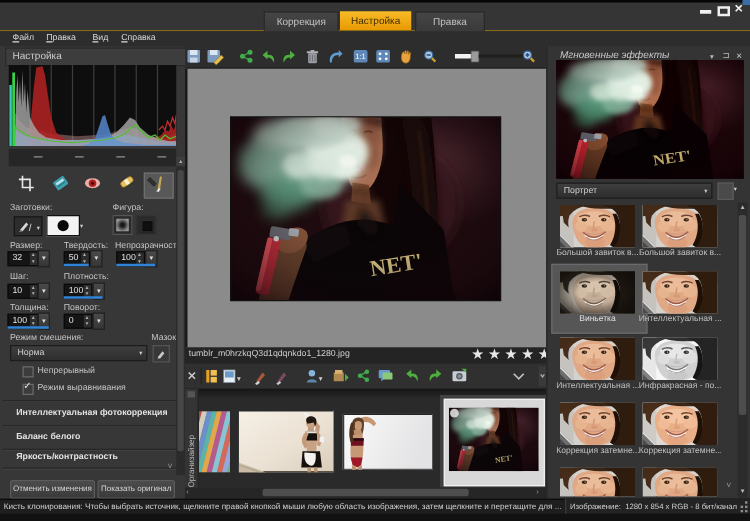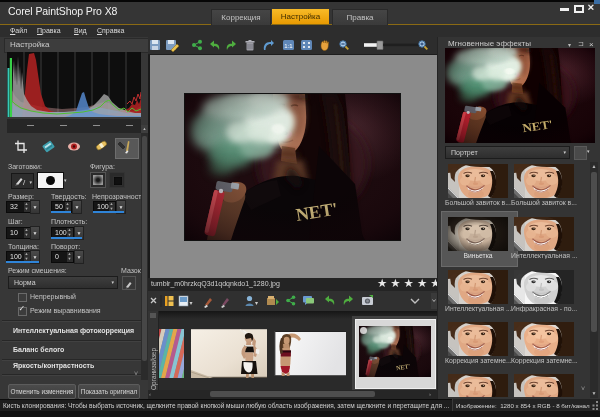--- a/index.html
+++ b/index.html
@@ -22,21 +22,20 @@
   .pbtn{position:absolute;height:13px;background:linear-gradient(#4c4c4c,#3a3a3a);border:1px solid #5c5c5c;border-radius:2px;font-size:6.4px;color:#d6d6d6;text-align:center;white-space:nowrap;}
   .cbx{position:absolute;width:7px;height:7px;background:#3c3c3c;border:1px solid #6a6a6a;}
   .efflbl{position:absolute;width:66px;font-size:6.8px;color:#c0c0c0;text-align:center;white-space:nowrap;overflow:hidden;}
 </style>
 </head>
 <body>
 <div id="app">
 
 <div class="abs" style="left:0;top:0;width:600px;height:24px;background:#353535;border-top:2px solid #060606;"></div>
 <div class="abs" style="left:0;top:24px;width:600px;height:1px;background:#8a6a14;"></div>
-<div class="abs" style="left:8px;top:5px;font-size:10.5px;letter-spacing:-0.1px;color:#f2f2f2;">Corel PaintShop Pro X8</div>
 
 <div class="abs" style="left:211px;top:9px;width:58px;height:15px;background:linear-gradient(#454545,#3a3a3a);color:#c2c2c2;font-size:8px;text-align:center;line-height:15px;border:1px solid #2a2a2a;border-bottom:none;">Коррекция</div>
 <div class="abs" style="left:272px;top:9px;width:57px;height:15px;background:linear-gradient(#f8bb28,#e89a02);color:#402e00;font-size:8px;text-align:center;line-height:15px;">Настройка</div>
 <div class="abs" style="left:332px;top:9px;width:54px;height:15px;background:linear-gradient(#454545,#3a3a3a);color:#c2c2c2;font-size:8px;text-align:center;line-height:15px;border:1px solid #2a2a2a;border-bottom:none;">Правка</div>
 
 <div class="abs" style="left:560px;top:8px;width:9px;height:2.5px;background:#f0f0f0;"></div>
 <div class="abs" style="left:574px;top:5px;width:6px;height:4px;border:2px solid #f0f0f0;"></div>
 <div class="abs" style="left:587.5px;top:1px;color:#f0f0f0;font-size:11.5px;font-weight:bold;">×</div>
 <div class="abs" style="left:594px;top:0;width:6px;height:4px;background:#3b6ea5;"></div>
 
@@ -503,21 +502,21 @@
 <div class="abs" style="left:148px;top:390px;width:289px;height:9px;background:#262626;"></div>
 <div class="abs" style="left:149px;top:391px;font-size:6px;color:#999;">‹</div>
 <div class="abs" style="left:429px;top:391px;font-size:6px;color:#999;">›</div>
 <div class="abs" style="left:210px;top:391px;width:165px;height:6px;background:#4e4e4e;border-radius:2px;"></div>
 
 <div class="abs" style="left:148px;top:311px;width:10px;height:79px;background:#343434;border-right:1px solid #222;"></div>
 <div class="abs" style="left:150px;top:313px;width:6px;height:5px;background:#555;"></div>
 <div class="abs" style="left:149px;top:340px;width:9px;height:50px;writing-mode:vertical-rl;transform:rotate(180deg);font-size:6.5px;color:#b8b8b8;white-space:nowrap;line-height:9px;">Организайзер</div>
 
 <div class="abs" style="left:437px;top:37px;width:163px;height:362px;background:#343434;border-left:1px solid #242424;"></div>
-<div class="abs t8" style="left:448px;top:39px;color:#c8c8c8;">Мгновенные эффекты</div>
+<div class="abs t8" style="left:448px;top:39px;color:#c8c8c8;font-style:italic;">Мгновенные эффекты</div>
 <div class="abs" style="left:568px;top:41px;font-size:6px;color:#bbb;">▾</div>
 <div class="abs" style="left:578px;top:40px;font-size:7px;color:#bbb;">⊐</div>
 <div class="abs" style="left:589px;top:40px;font-size:8px;color:#ccc;">×</div>
 
 <div class="abs" style="left:445px;top:48px;width:150px;height:95px;overflow:hidden;background:#1a0a0e;filter:saturate(1.15) contrast(1.04);">
   <svg width="150" height="95" viewBox="4 0 207 143" preserveAspectRatio="none">
         <use href="#gphoto"></use>
       </svg>
 </div>
 

